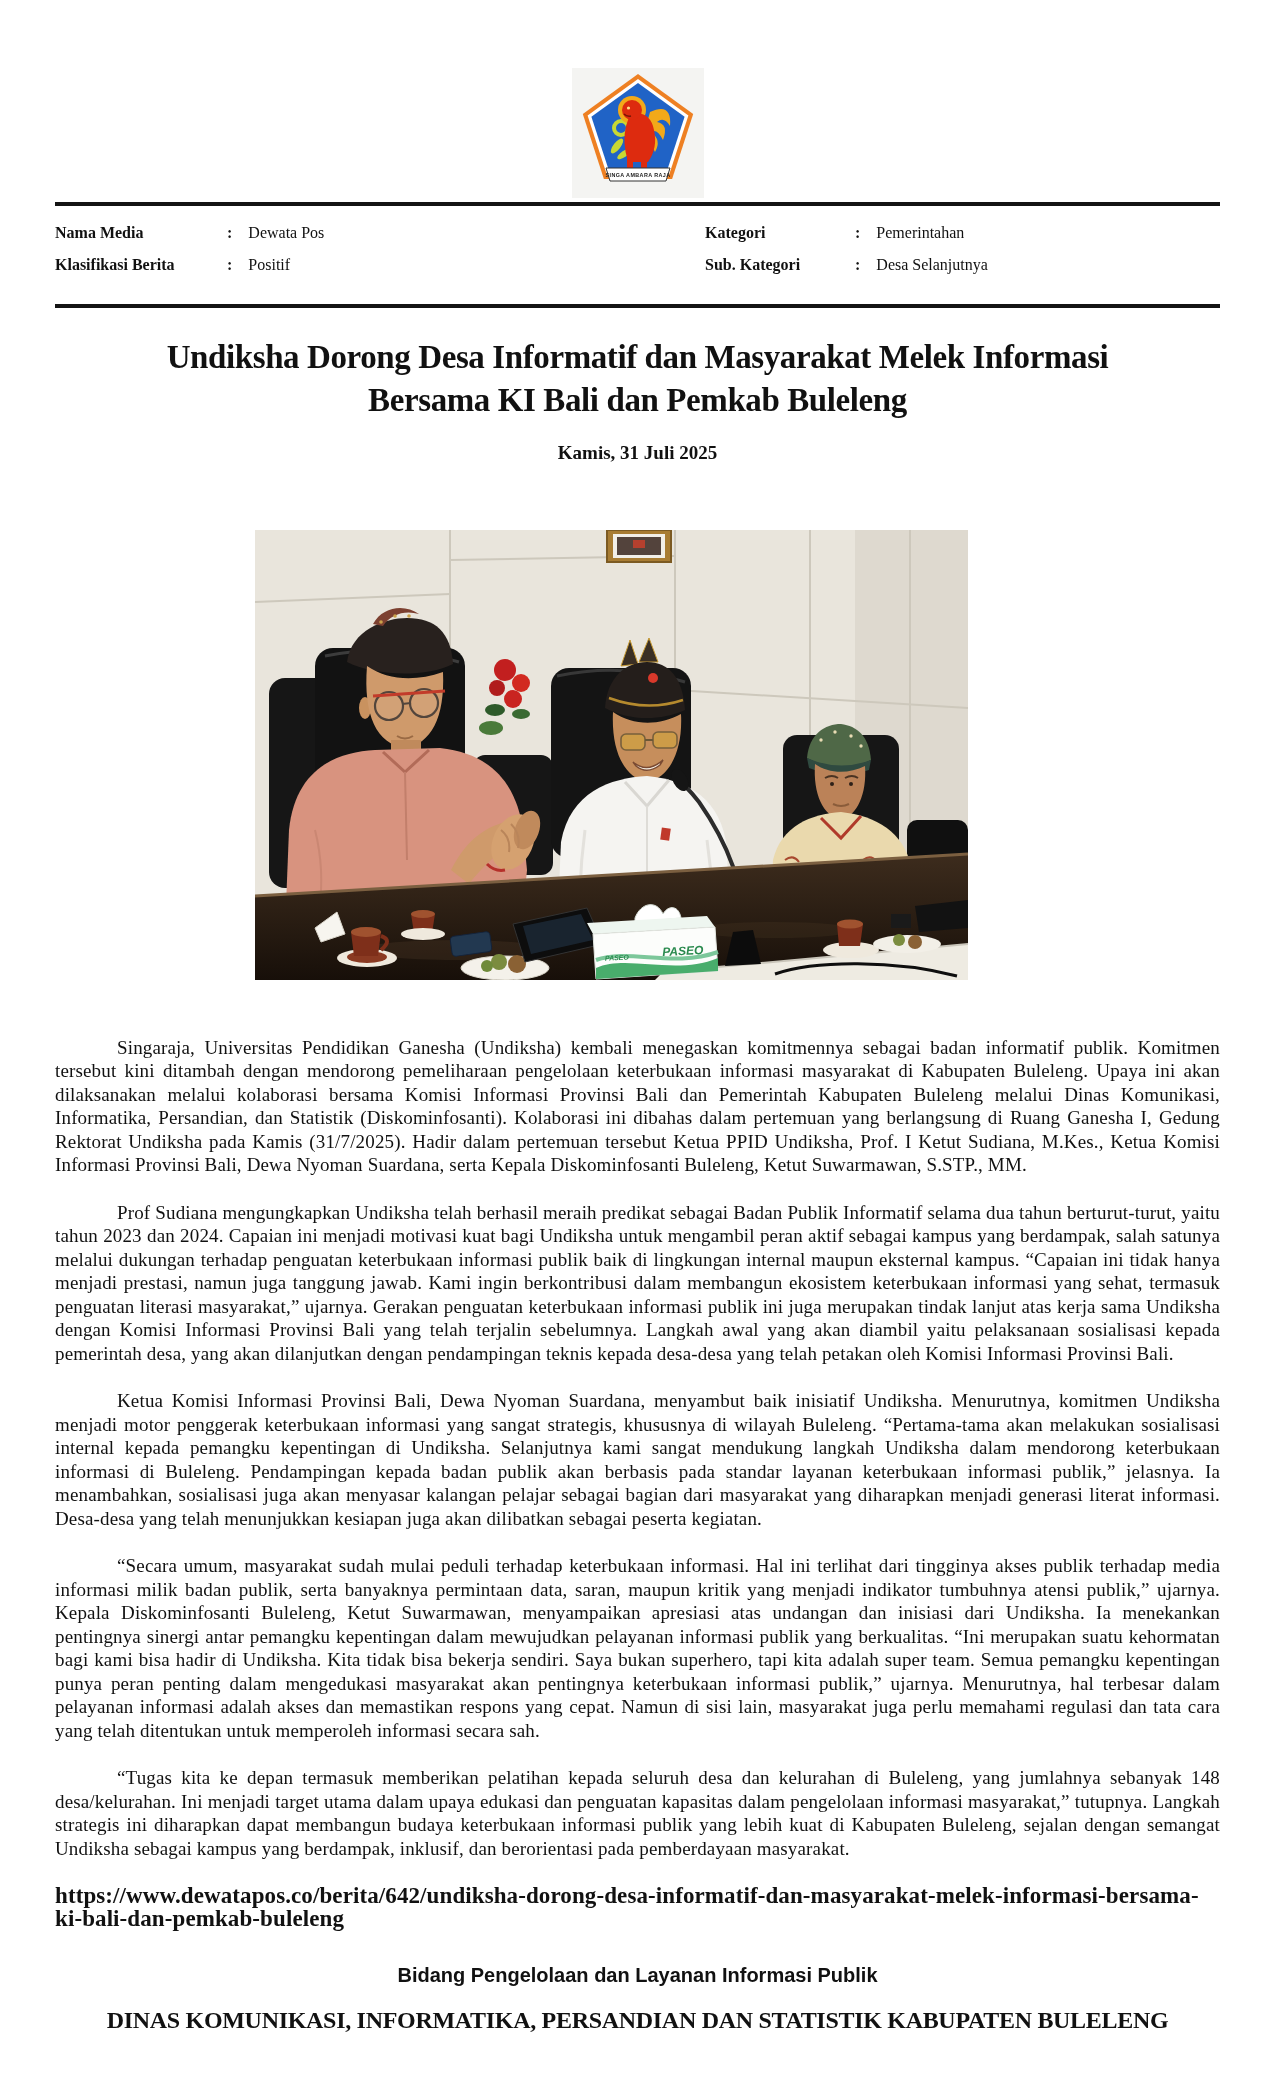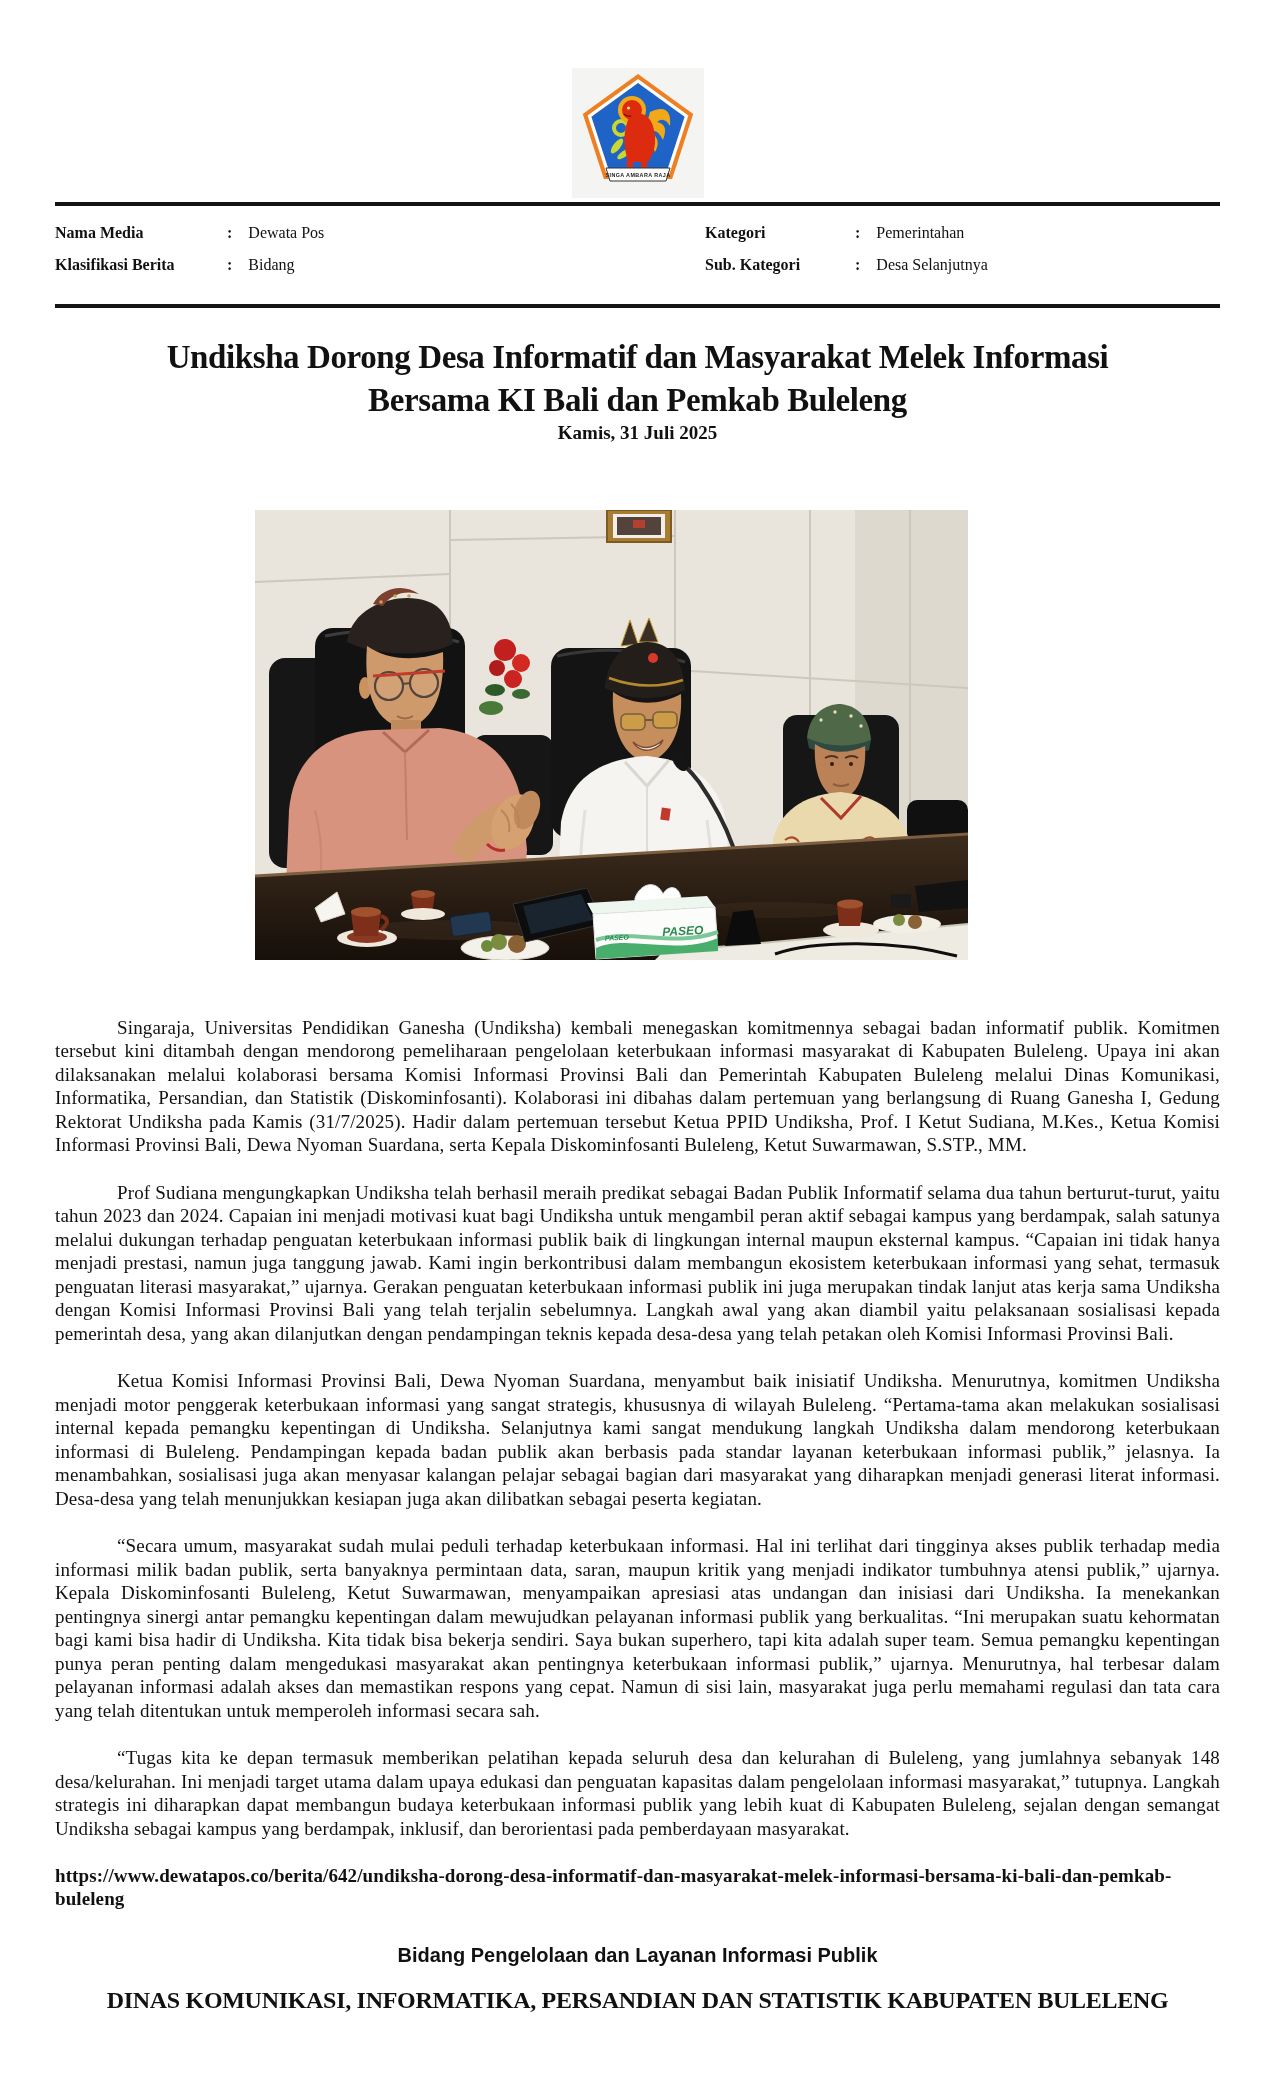--- a/index.html
+++ b/index.html
@@ -16,32 +16,32 @@
   .rule{border:0;border-top:4px solid #141414;margin:0;}
 
   .meta{padding:12px 0 16px 0;font-size:16px;}
   .meta-row{display:flex;align-items:baseline;margin:6px 0 14px 0;}
   .meta-cell-left{width:650px;flex:none;}
   .meta-cell-right{flex:1;}
   .meta-label{display:inline-block;width:172px;font-weight:bold;}
   .meta-label2{display:inline-block;width:150px;font-weight:bold;}
   .meta-colon{font-weight:bold;margin-right:16px;}
 
-  .article-title{margin:28px auto 0 auto;max-width:1065px;text-align:center;
+  .article-title{margin:28px auto 20px auto;max-width:1065px;text-align:center;
                  font-size:33px;font-weight:bold;letter-spacing:-0.4px;line-height:1.3;}
   .article-date{text-align:center;font-size:19px;font-weight:bold;margin-top:0;}
 
   .photo-fig{margin:66px 0 0 200px;width:713px;height:450px;padding:0;}
   .photo-fig svg{display:block;}
 
   .body-text{margin-top:56px;font-size:19px;line-height:23.5px;letter-spacing:0.15px;
              text-align:justify;}
   .body-text p{margin:0 0 24px 0;text-indent:62px;}
 
-  .url{font-weight:bold;font-size:19px;line-height:23px;margin:4px 0 0 0;
+  .url{font-weight:bold;font-size:23px;line-height:23px;margin:4px 0 0 0;
        text-align:justify;overflow-wrap:anywhere;letter-spacing:0.1px;}
 
   .footer{margin-top:34px;text-align:center;}
   .footer-line1{font-family:"Liberation Sans", sans-serif;font-size:20px;font-weight:600;}
   .footer-line2{font-size:24px;font-weight:bold;letter-spacing:-0.3px;margin-top:20px;}
 </style>
 </head>
 <body>
 
 <div class="page">
@@ -82,21 +82,21 @@
     <div class="meta-row">
       <div class="meta-cell-left">
         <span class="meta-label">Nama Media</span><span class="meta-colon">:</span><span class="meta-value">Dewata Pos</span>
       </div>
       <div class="meta-cell-right">
         <span class="meta-label2">Kategori</span><span class="meta-colon">:</span><span class="meta-value">Pemerintahan</span>
       </div>
     </div>
     <div class="meta-row">
       <div class="meta-cell-left">
-        <span class="meta-label">Klasifikasi Berita</span><span class="meta-colon">:</span><span class="meta-value">Bidang</span>
+        <span class="meta-label">Klasifikasi Berita</span><span class="meta-colon">:</span><span class="meta-value">Positif</span>
       </div>
       <div class="meta-cell-right">
         <span class="meta-label2">Sub. Kategori</span><span class="meta-colon">:</span><span class="meta-value">Desa Selanjutnya</span>
       </div>
     </div>
   </div>
   <hr class="rule">
 
   <h2 class="article-title">Undiksha Dorong Desa Informatif dan Masyarakat Melek Informasi Bersama KI Bali dan Pemkab Buleleng</h2>
   <div class="article-date">Kamis, 31 Juli 2025</div>

